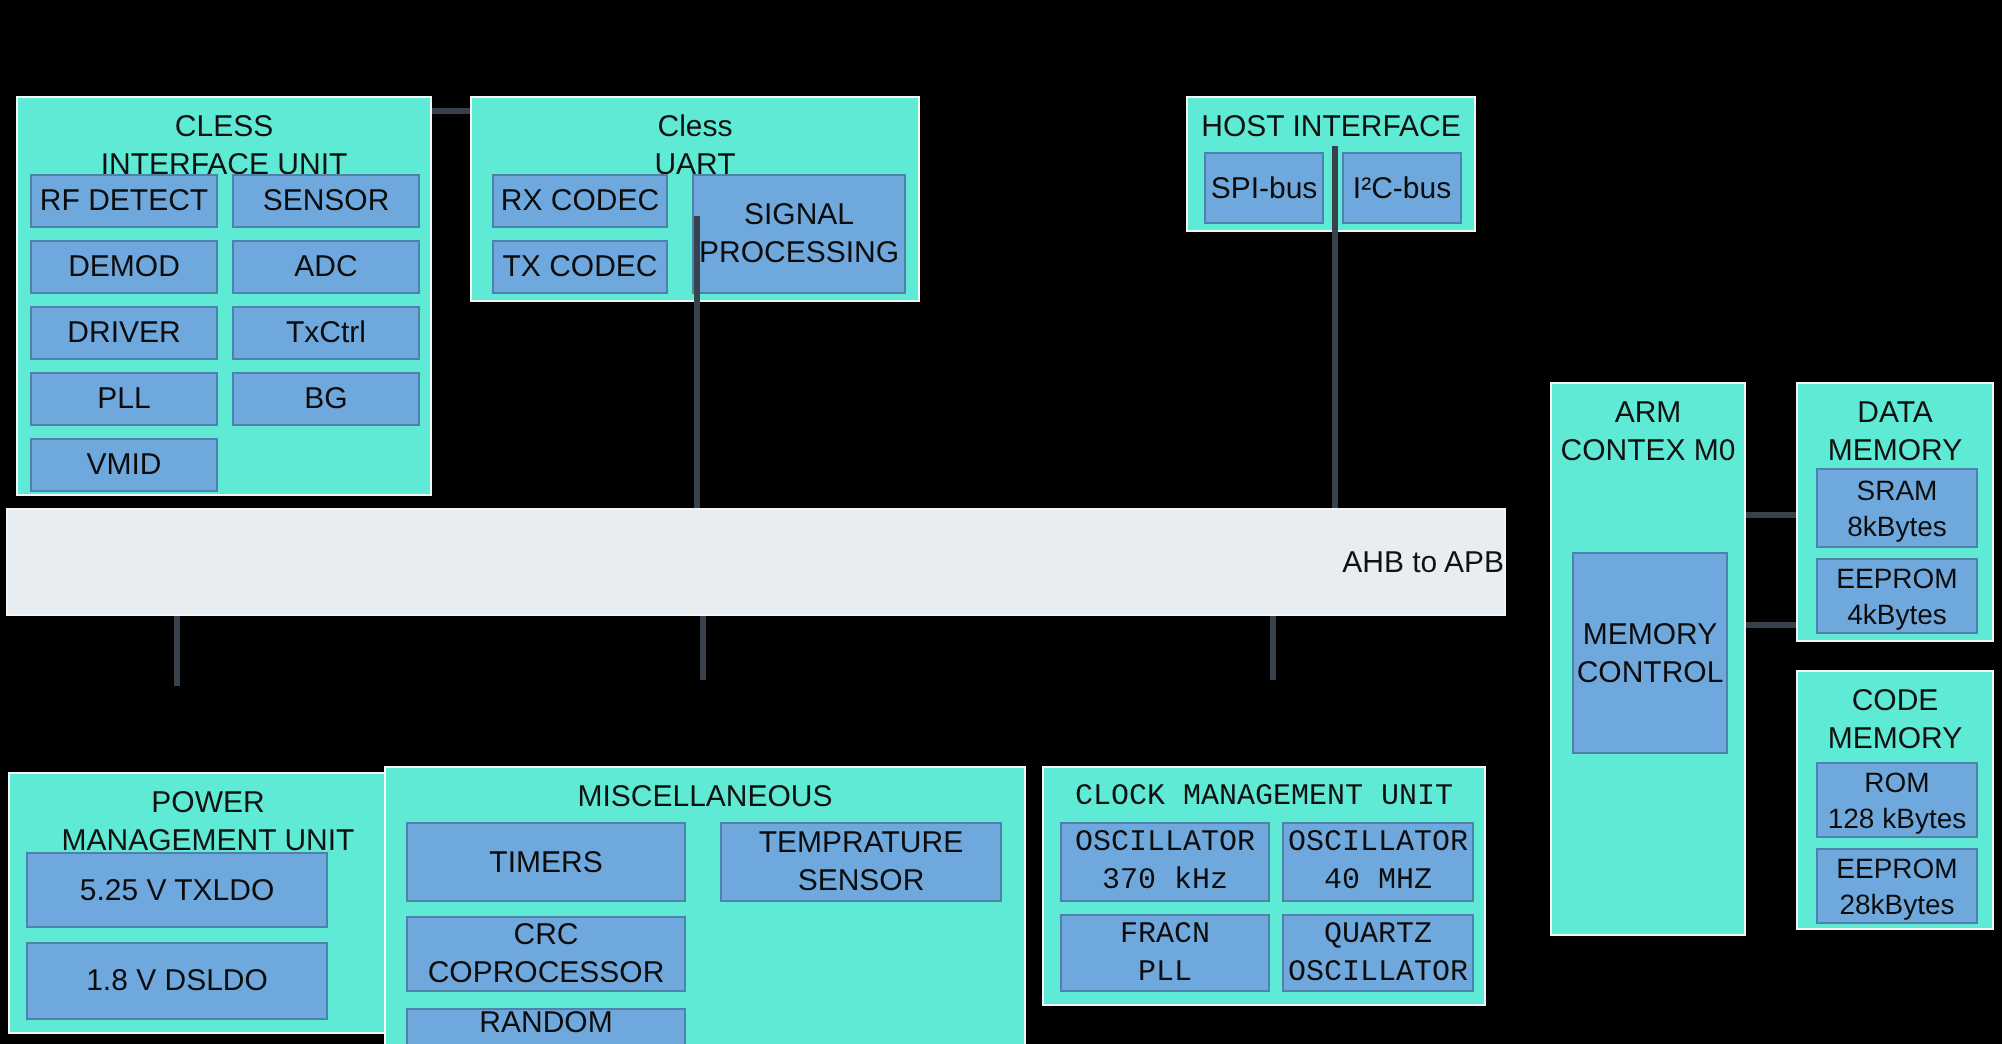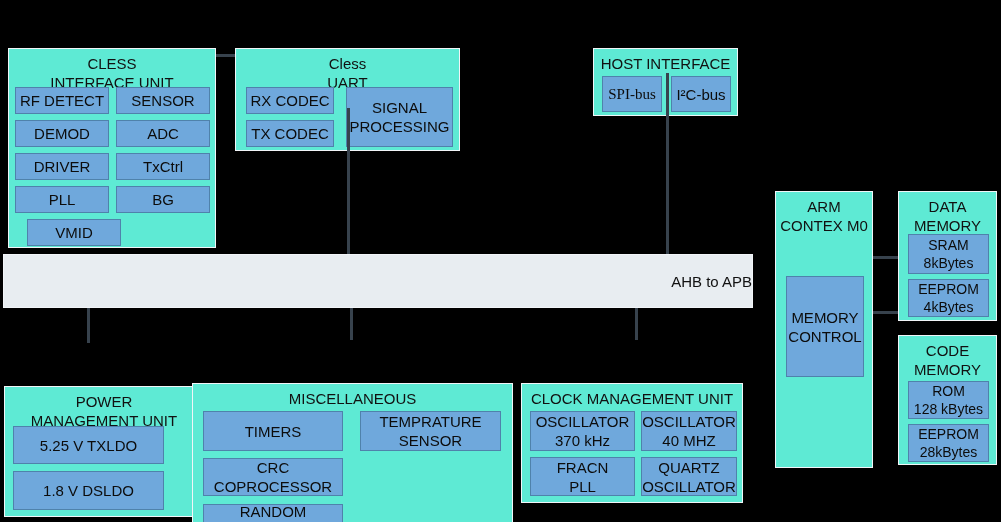--- a/index.html
+++ b/index.html
@@ -75,35 +75,35 @@
     <div class="panel-title">CLESS
 INTERFACE UNIT</div>
     <div class="module" style="left:6px; top:38px; width:94px; height:27px;">RF DETECT</div>
     <div class="module" style="left:107px; top:38px; width:94px; height:27px;">SENSOR</div>
     <div class="module" style="left:6px; top:71px; width:94px; height:27px;">DEMOD</div>
     <div class="module" style="left:107px; top:71px; width:94px; height:27px;">ADC</div>
     <div class="module" style="left:6px; top:104px; width:94px; height:27px;">DRIVER</div>
     <div class="module" style="left:107px; top:104px; width:94px; height:27px;">TxCtrl</div>
     <div class="module" style="left:6px; top:137px; width:94px; height:27px;">PLL</div>
     <div class="module" style="left:107px; top:137px; width:94px; height:27px;">BG</div>
-    <div class="module" style="left:18px; top:170px; width:94px; height:27px;">VMID</div>
+    <div class="module" style="left:6px; top:170px; width:94px; height:27px;">VMID</div>
   </div>
 
   <div class="panel" style="left:235px; top:5px; width:225px; height:103px;">
     <div class="panel-title">Cless
 UART</div>
     <div class="module" style="left:10px; top:38px; width:88px; height:27px;">RX CODEC</div>
     <div class="module" style="left:10px; top:71px; width:88px; height:27px;">TX CODEC</div>
     <div class="module" style="left:110px; top:38px; width:107px; height:60px;">SIGNAL
 PROCESSING</div>
   </div>
 
   <div class="panel" style="left:593px; top:5px; width:145px; height:68px;">
     <div class="panel-title">HOST INTERFACE</div>
-    <div class="module" style="left:8px; top:27px; width:60px; height:36px;font-family:Liberation Serif, serif;">SPI-bus</div>
+    <div class="module" style="left:8px; top:27px; width:60px; height:36px;">SPI-bus</div>
     <div class="module" style="left:77px; top:27px; width:60px; height:36px;">I²C-bus</div>
   </div>
 
   <div class="bus-bar" style="left:3px; top:254px; width:750px; height:54px;">
     <span>AHB to APB</span>
   </div>
 
   <div class="panel" style="left:775px; top:148px; width:98px; height:277px;">
     <div class="panel-title">ARM
 CONTEX M0</div>
@@ -141,21 +141,21 @@
     <div class="module" style="left:10px; top:27px; width:140px; height:40px;">TIMERS</div>
     <div class="module" style="left:167px; top:27px; width:141px; height:40px;">TEMPRATURE
 SENSOR</div>
     <div class="module" style="left:10px; top:74px; width:140px; height:38px;">CRC
 COPROCESSOR</div>
     <div class="module" style="left:10px; top:120px; width:140px; height:52px;">RANDOM
 NUMBER
 GENERATOR</div>
   </div>
 
-  <div class="panel" style="left:521px; top:340px; width:222px; height:120px;">
+  <div class="panel" style="left:521px; top:340px; width:222px; height:120px;font-family:Liberation Mono, monospace;">
     <div class="panel-title">CLOCK MANAGEMENT UNIT</div>
     <div class="module" style="left:8px; top:27px; width:105px; height:40px;">OSCILLATOR
 370 kHz</div>
     <div class="module" style="left:119px; top:27px; width:96px; height:40px;">OSCILLATOR
 40 MHZ</div>
     <div class="module" style="left:8px; top:73px; width:105px; height:39px;">FRACN
 PLL</div>
     <div class="module" style="left:119px; top:73px; width:96px; height:39px;">QUARTZ
 OSCILLATOR</div>
   </div>

